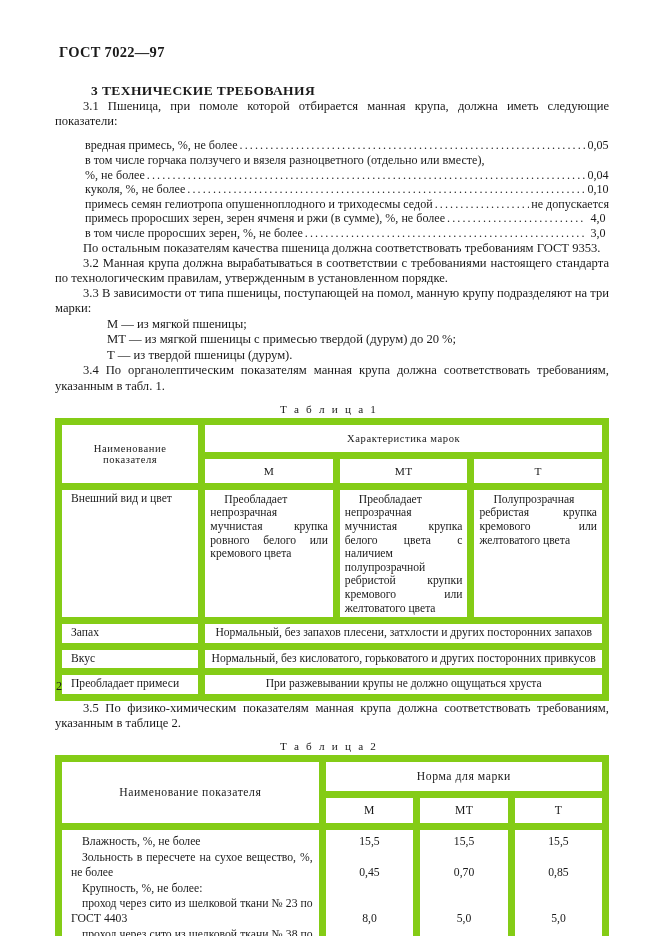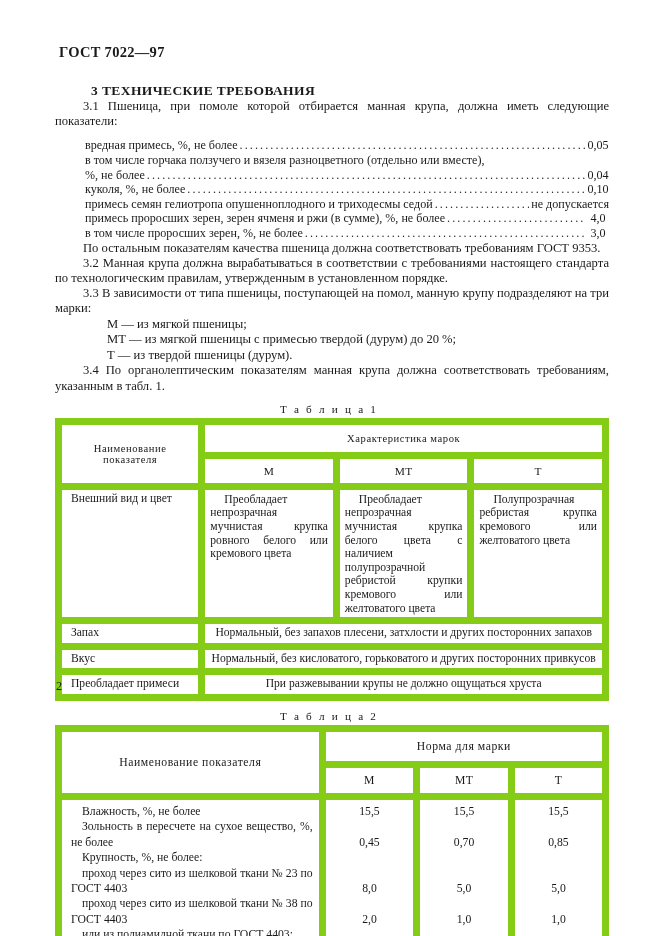--- a/index.html
+++ b/index.html
@@ -304,20 +304,21 @@
           <td class="cell-name">Вкус</td>
           <td colspan="3" class="cell-center">Нормальный, без кисловатого, горьковатого и других посторонних привкусов</td>
         </tr>
         <tr>
           <td class="cell-name">Преобладает примеси</td>
           <td colspan="3" class="cell-center">При разжевывании крупы не должно ощущаться хруста</td>
         </tr>
       </tbody>
   </table>
 
+  <p class="body-par par-gap">3.5  По физико-химическим показателям манная крупа должна соответствовать требованиям, указанным в таблице 2.</p>
 
   <div class="table-caption">Т а б л и ц а  2</div>
 
   <table class="gost t2">
     <colgroup>
       <col style="width:48.2%">
       <col style="width:17.3%">
       <col style="width:17.3%">
       <col style="width:17.2%">
     </colgroup>

